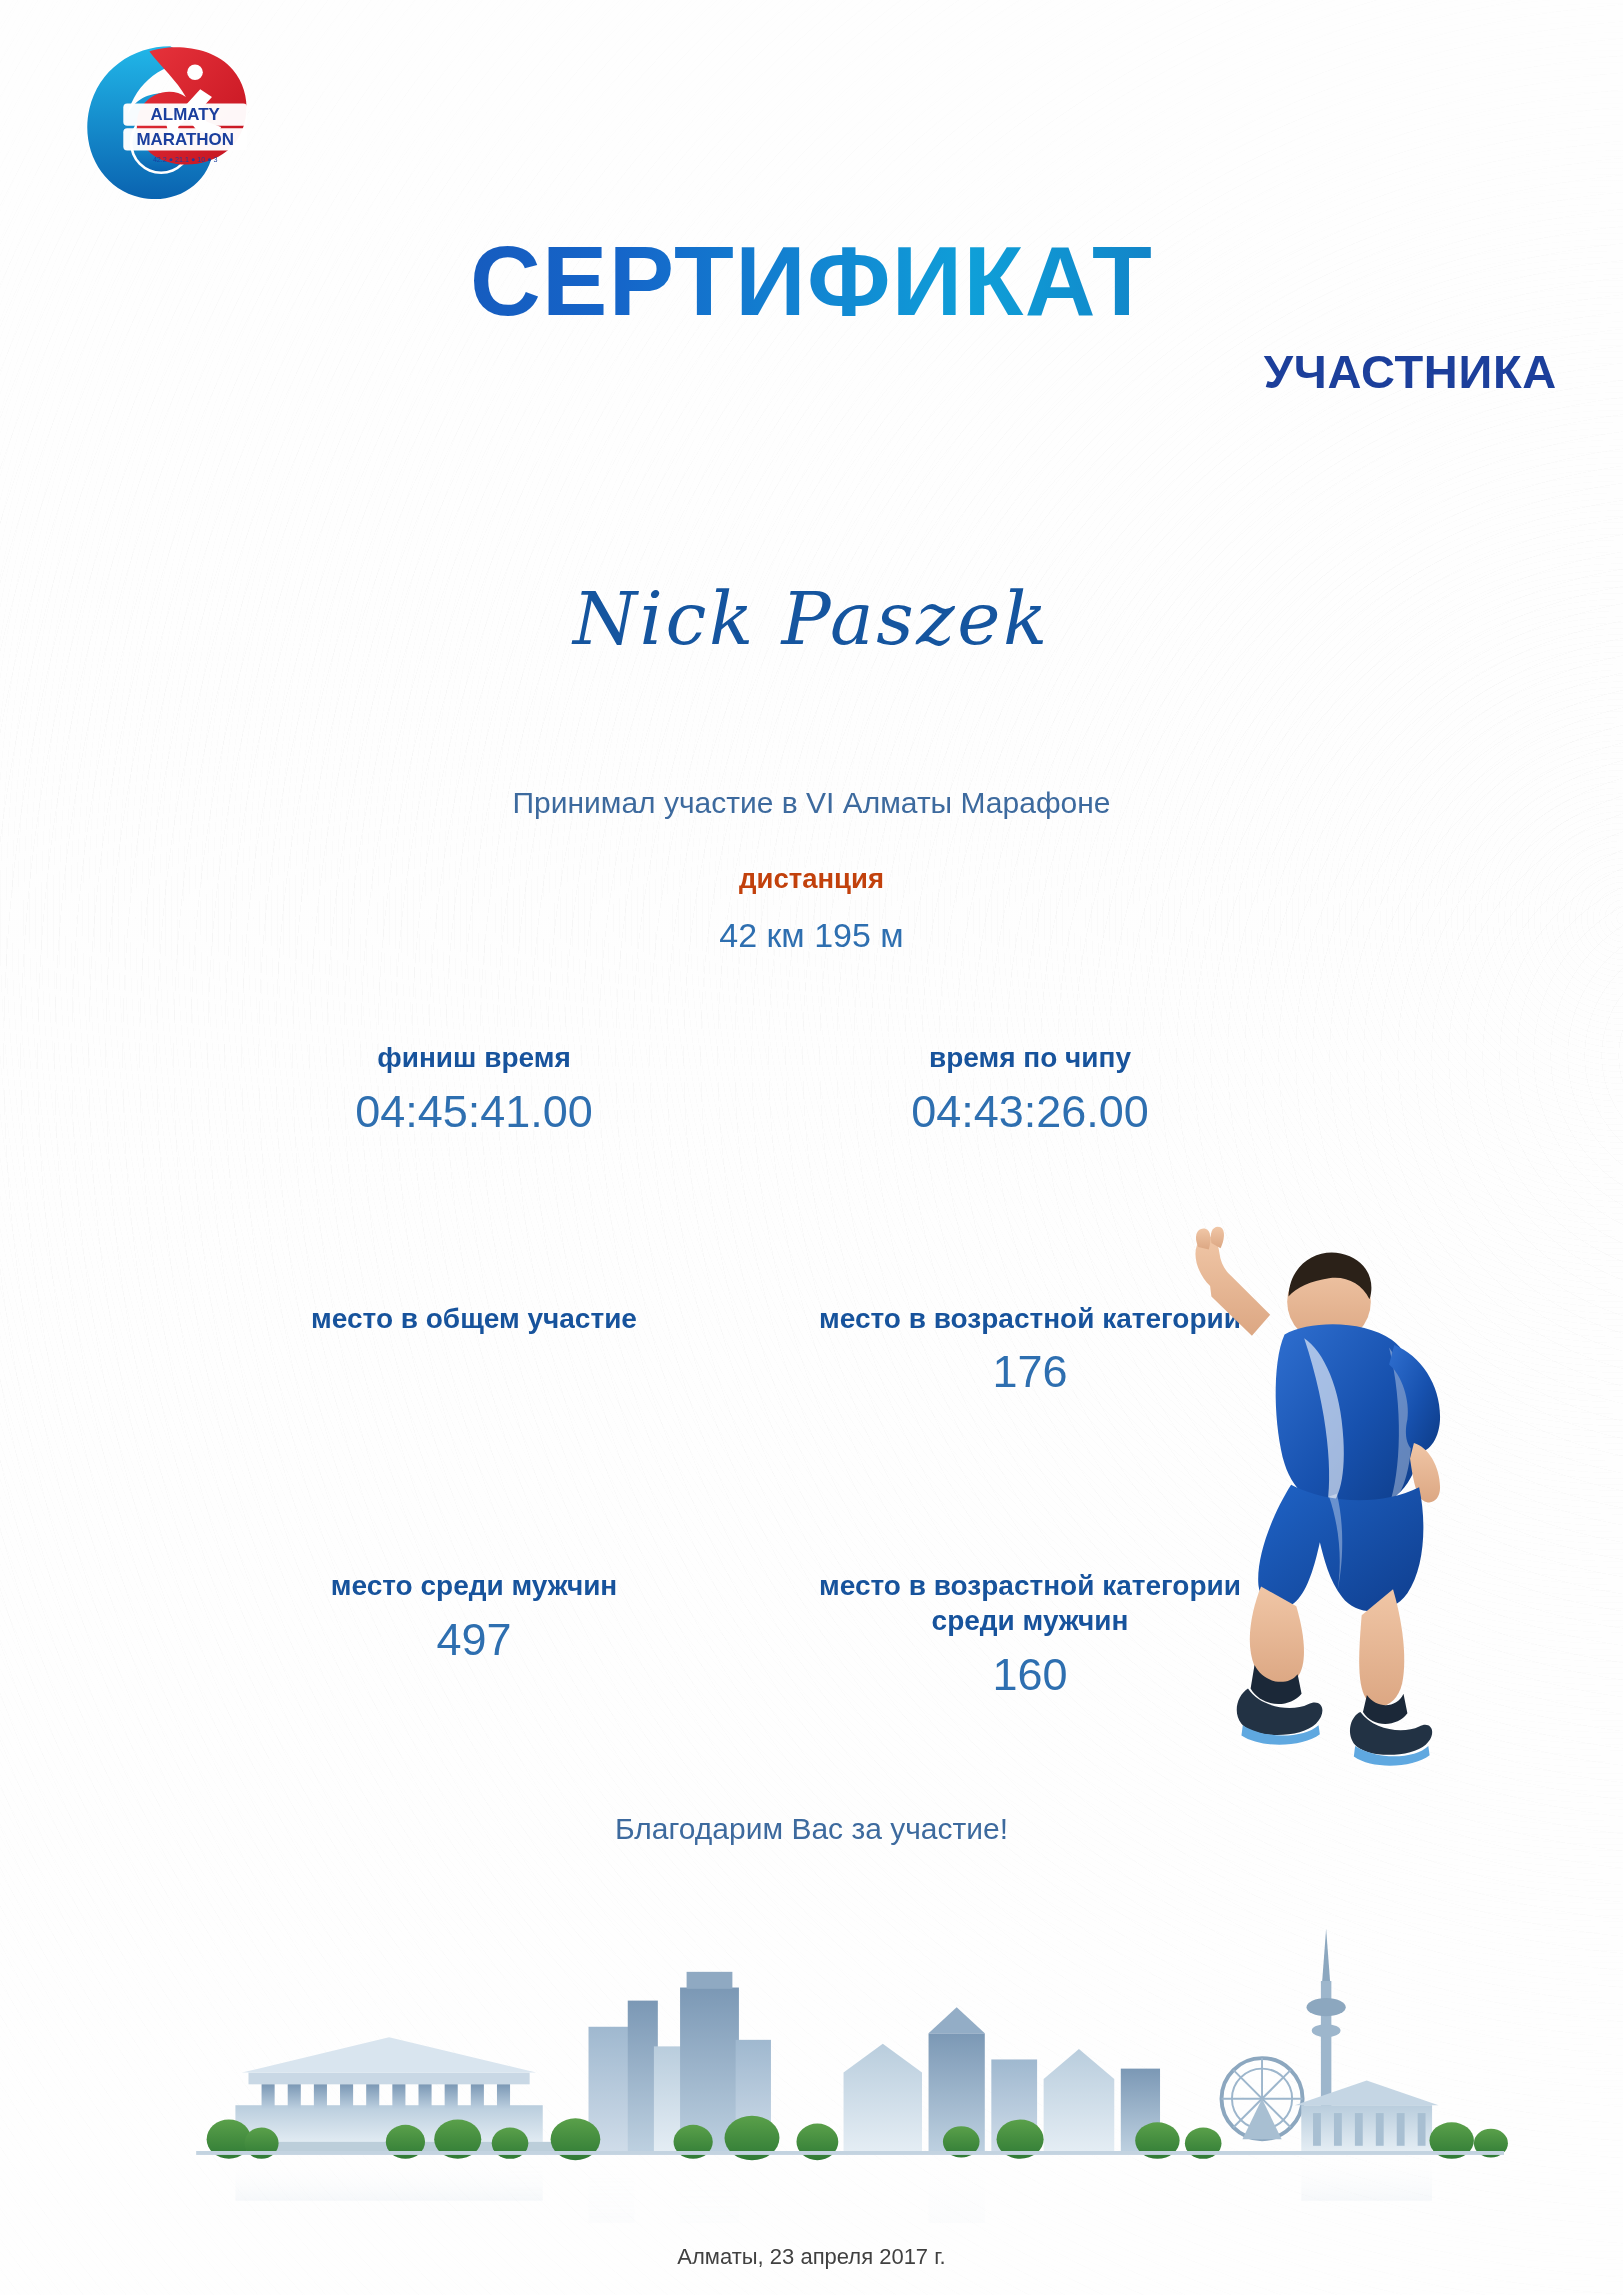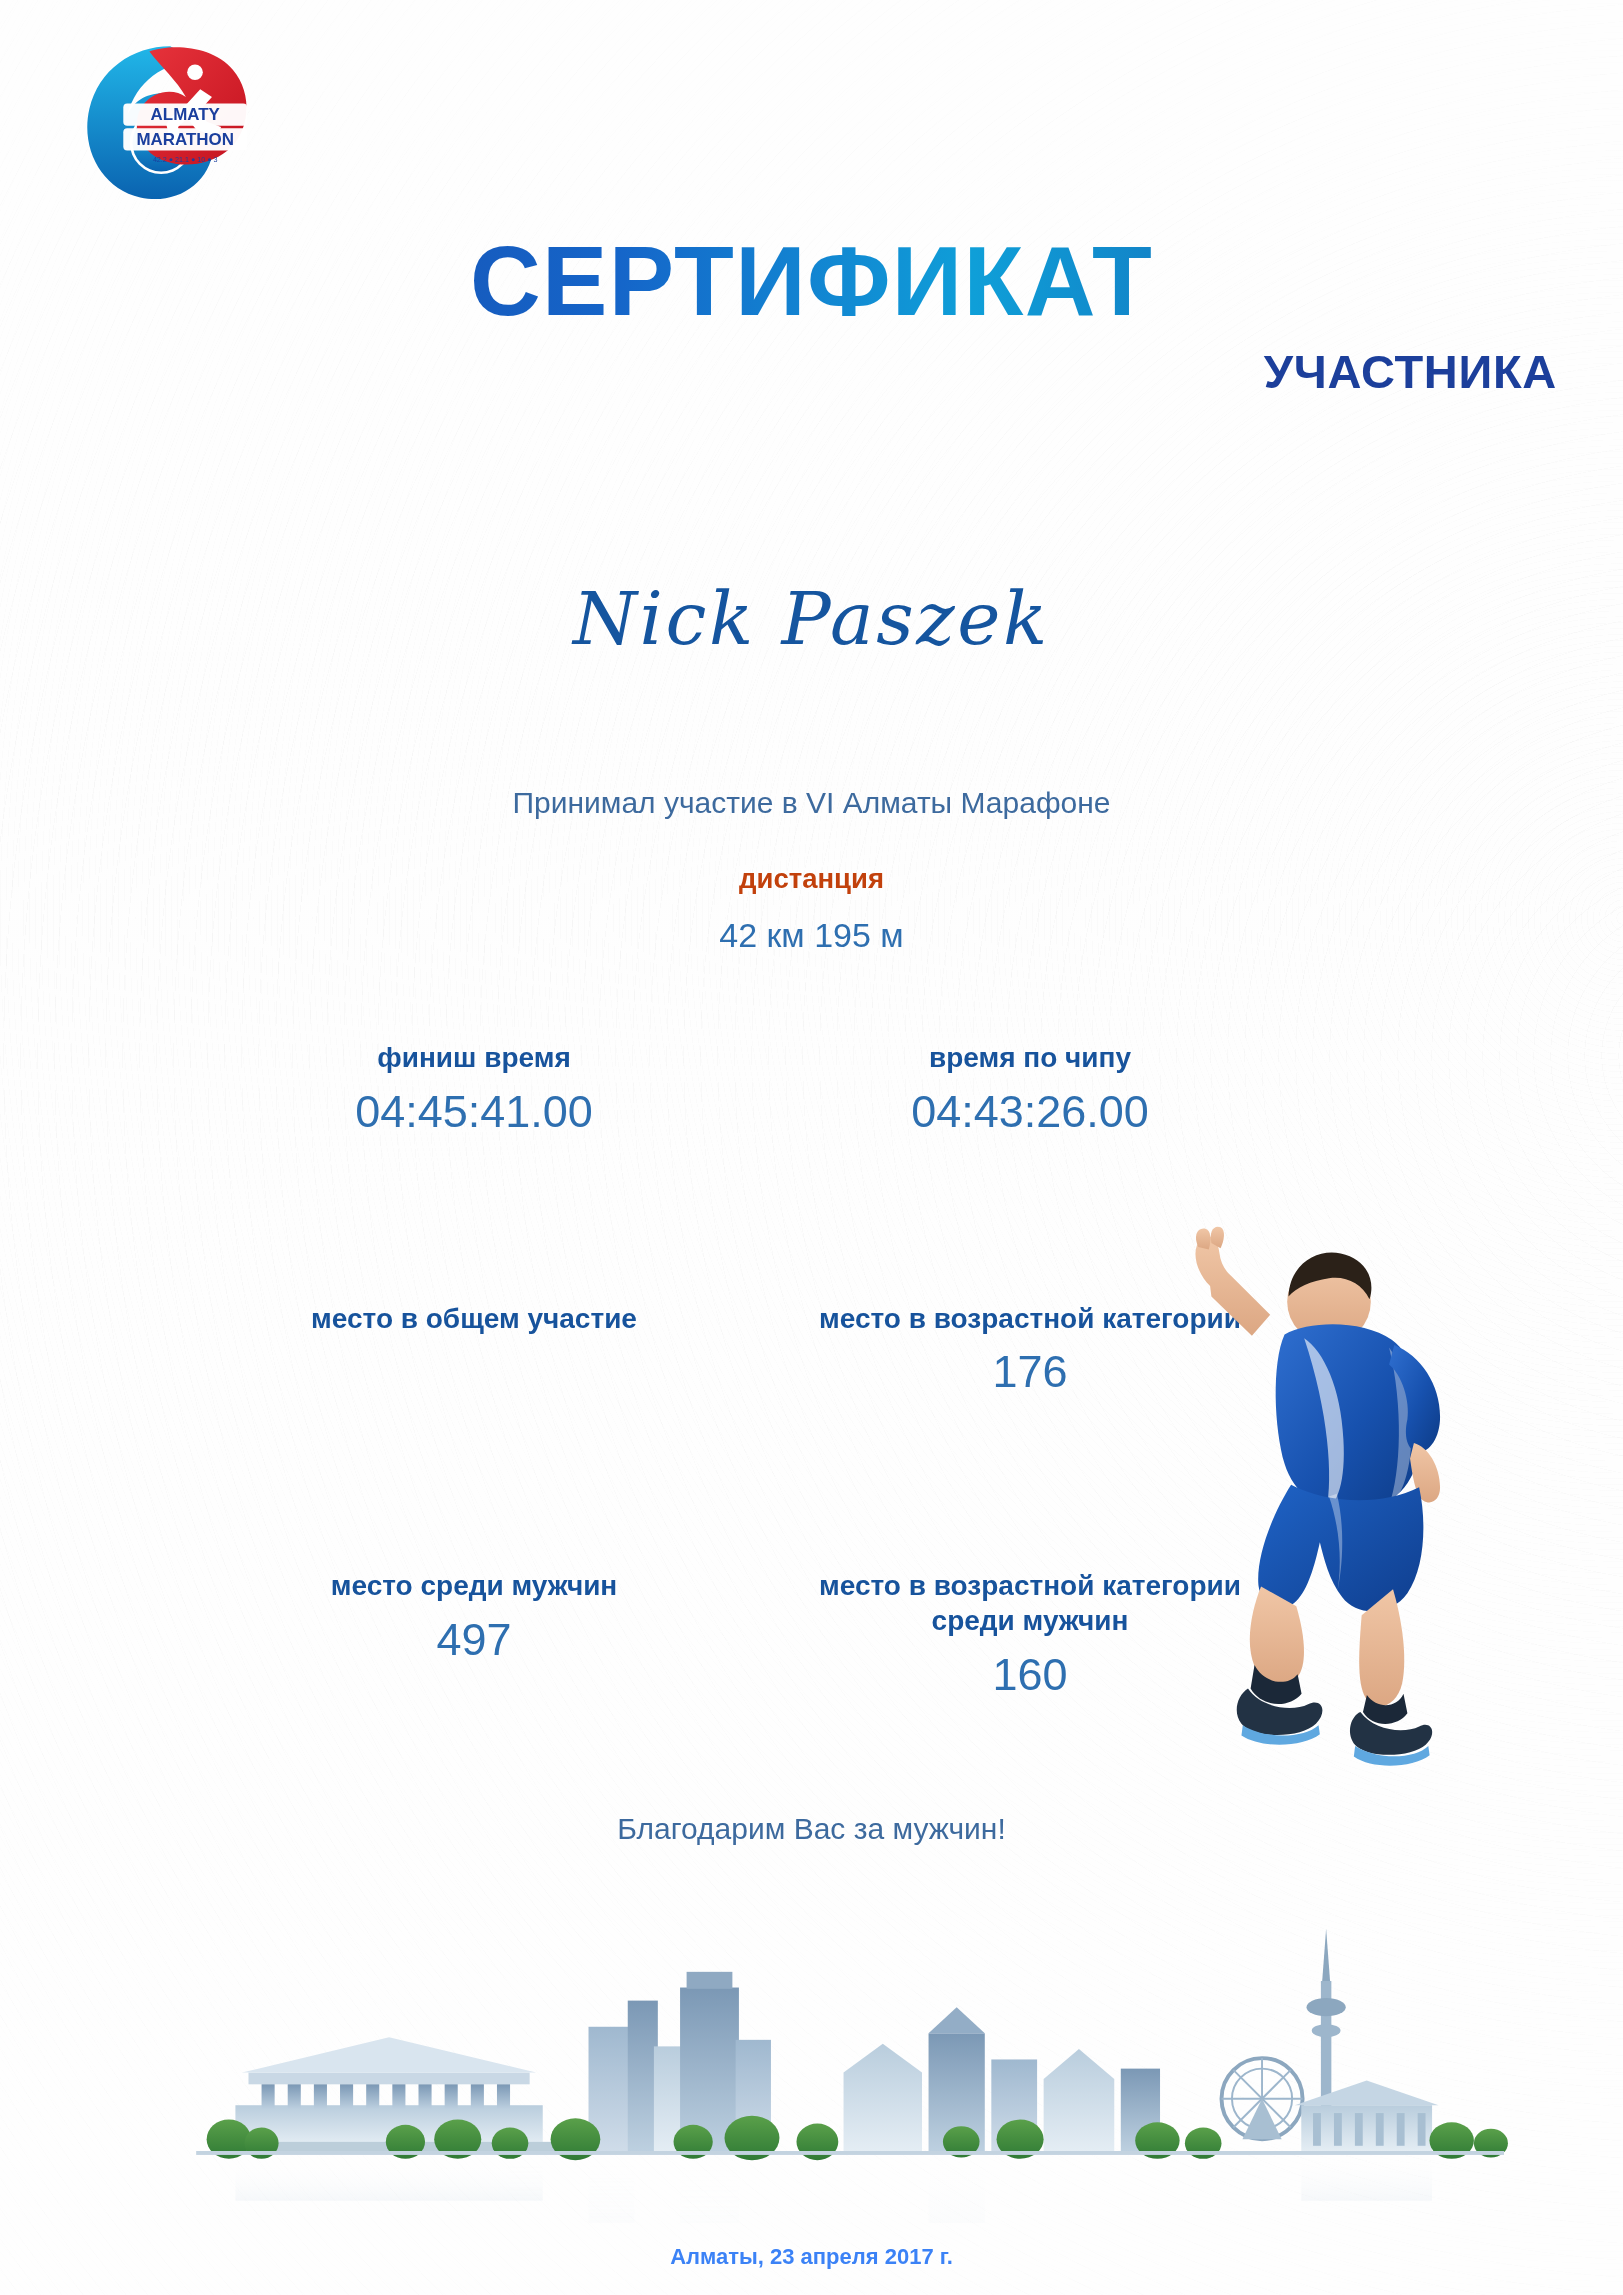--- a/index.html
+++ b/index.html
@@ -177,22 +177,21 @@
     color: #3d6a9e;
   }
 
   
   .footer-date {
     position: absolute;
     left: 0; right: 0;
     bottom: 25px;
     text-align: center;
     font-size: 22px;
-    color: #3b82f6;
-    font-weight: bold;
+    color: #404040;
   }
 
   
   .skyline {
     position: absolute;
     left: 0;
     bottom: 72px;
     width: 1623px;
     height: 314px;
     pointer-events: none;
@@ -351,21 +350,21 @@
       <path d="M186 676 C 200 704, 236 710, 252 690 L 258 720 C 238 744, 196 740, 180 712 Z" fill="#1b2838"></path>
       <path d="M358 722 C 374 744, 404 742, 414 720 L 420 750 C 404 772, 366 772, 352 748 Z" fill="#1b2838"></path>
 
       <path d="M176 712 C 196 742, 244 748, 268 736 C 290 726, 298 748, 280 766 C 258 788, 186 790, 166 766 C 152 748, 160 722, 176 712 Z" fill="#223244"></path>
       <path d="M348 748 C 368 776, 414 782, 438 770 C 458 760, 466 782, 448 798 C 426 818, 356 820, 338 796 C 326 778, 334 754, 348 748 Z" fill="#223244"></path>
       <path d="M168 768 C 202 790, 262 788, 284 768 L 286 782 C 260 802, 196 804, 166 784 Z" fill="#5fa8e0"></path>
       <path d="M340 800 C 374 822, 432 820, 452 800 L 454 814 C 428 834, 366 836, 338 816 Z" fill="#5fa8e0"></path>
     </svg>
   </div>
 
-  <div class="thanks">Благодарим Вас за мужчин!</div>
+  <div class="thanks">Благодарим Вас за участие!</div>
 
   <div class="skyline">
     <svg viewBox="0 0 2482 480" width="1623" height="314" xmlns="http://www.w3.org/2000/svg">
       <defs>
         <linearGradient id="bldgA" x1="0" y1="0" x2="0" y2="1">
           <stop offset="0%" stop-color="#9fb8cf"></stop>
           <stop offset="100%" stop-color="#cfdce9"></stop>
         </linearGradient>
         <linearGradient id="bldgB" x1="0" y1="0" x2="0" y2="1">
           <stop offset="0%" stop-color="#7b98b5"></stop>

